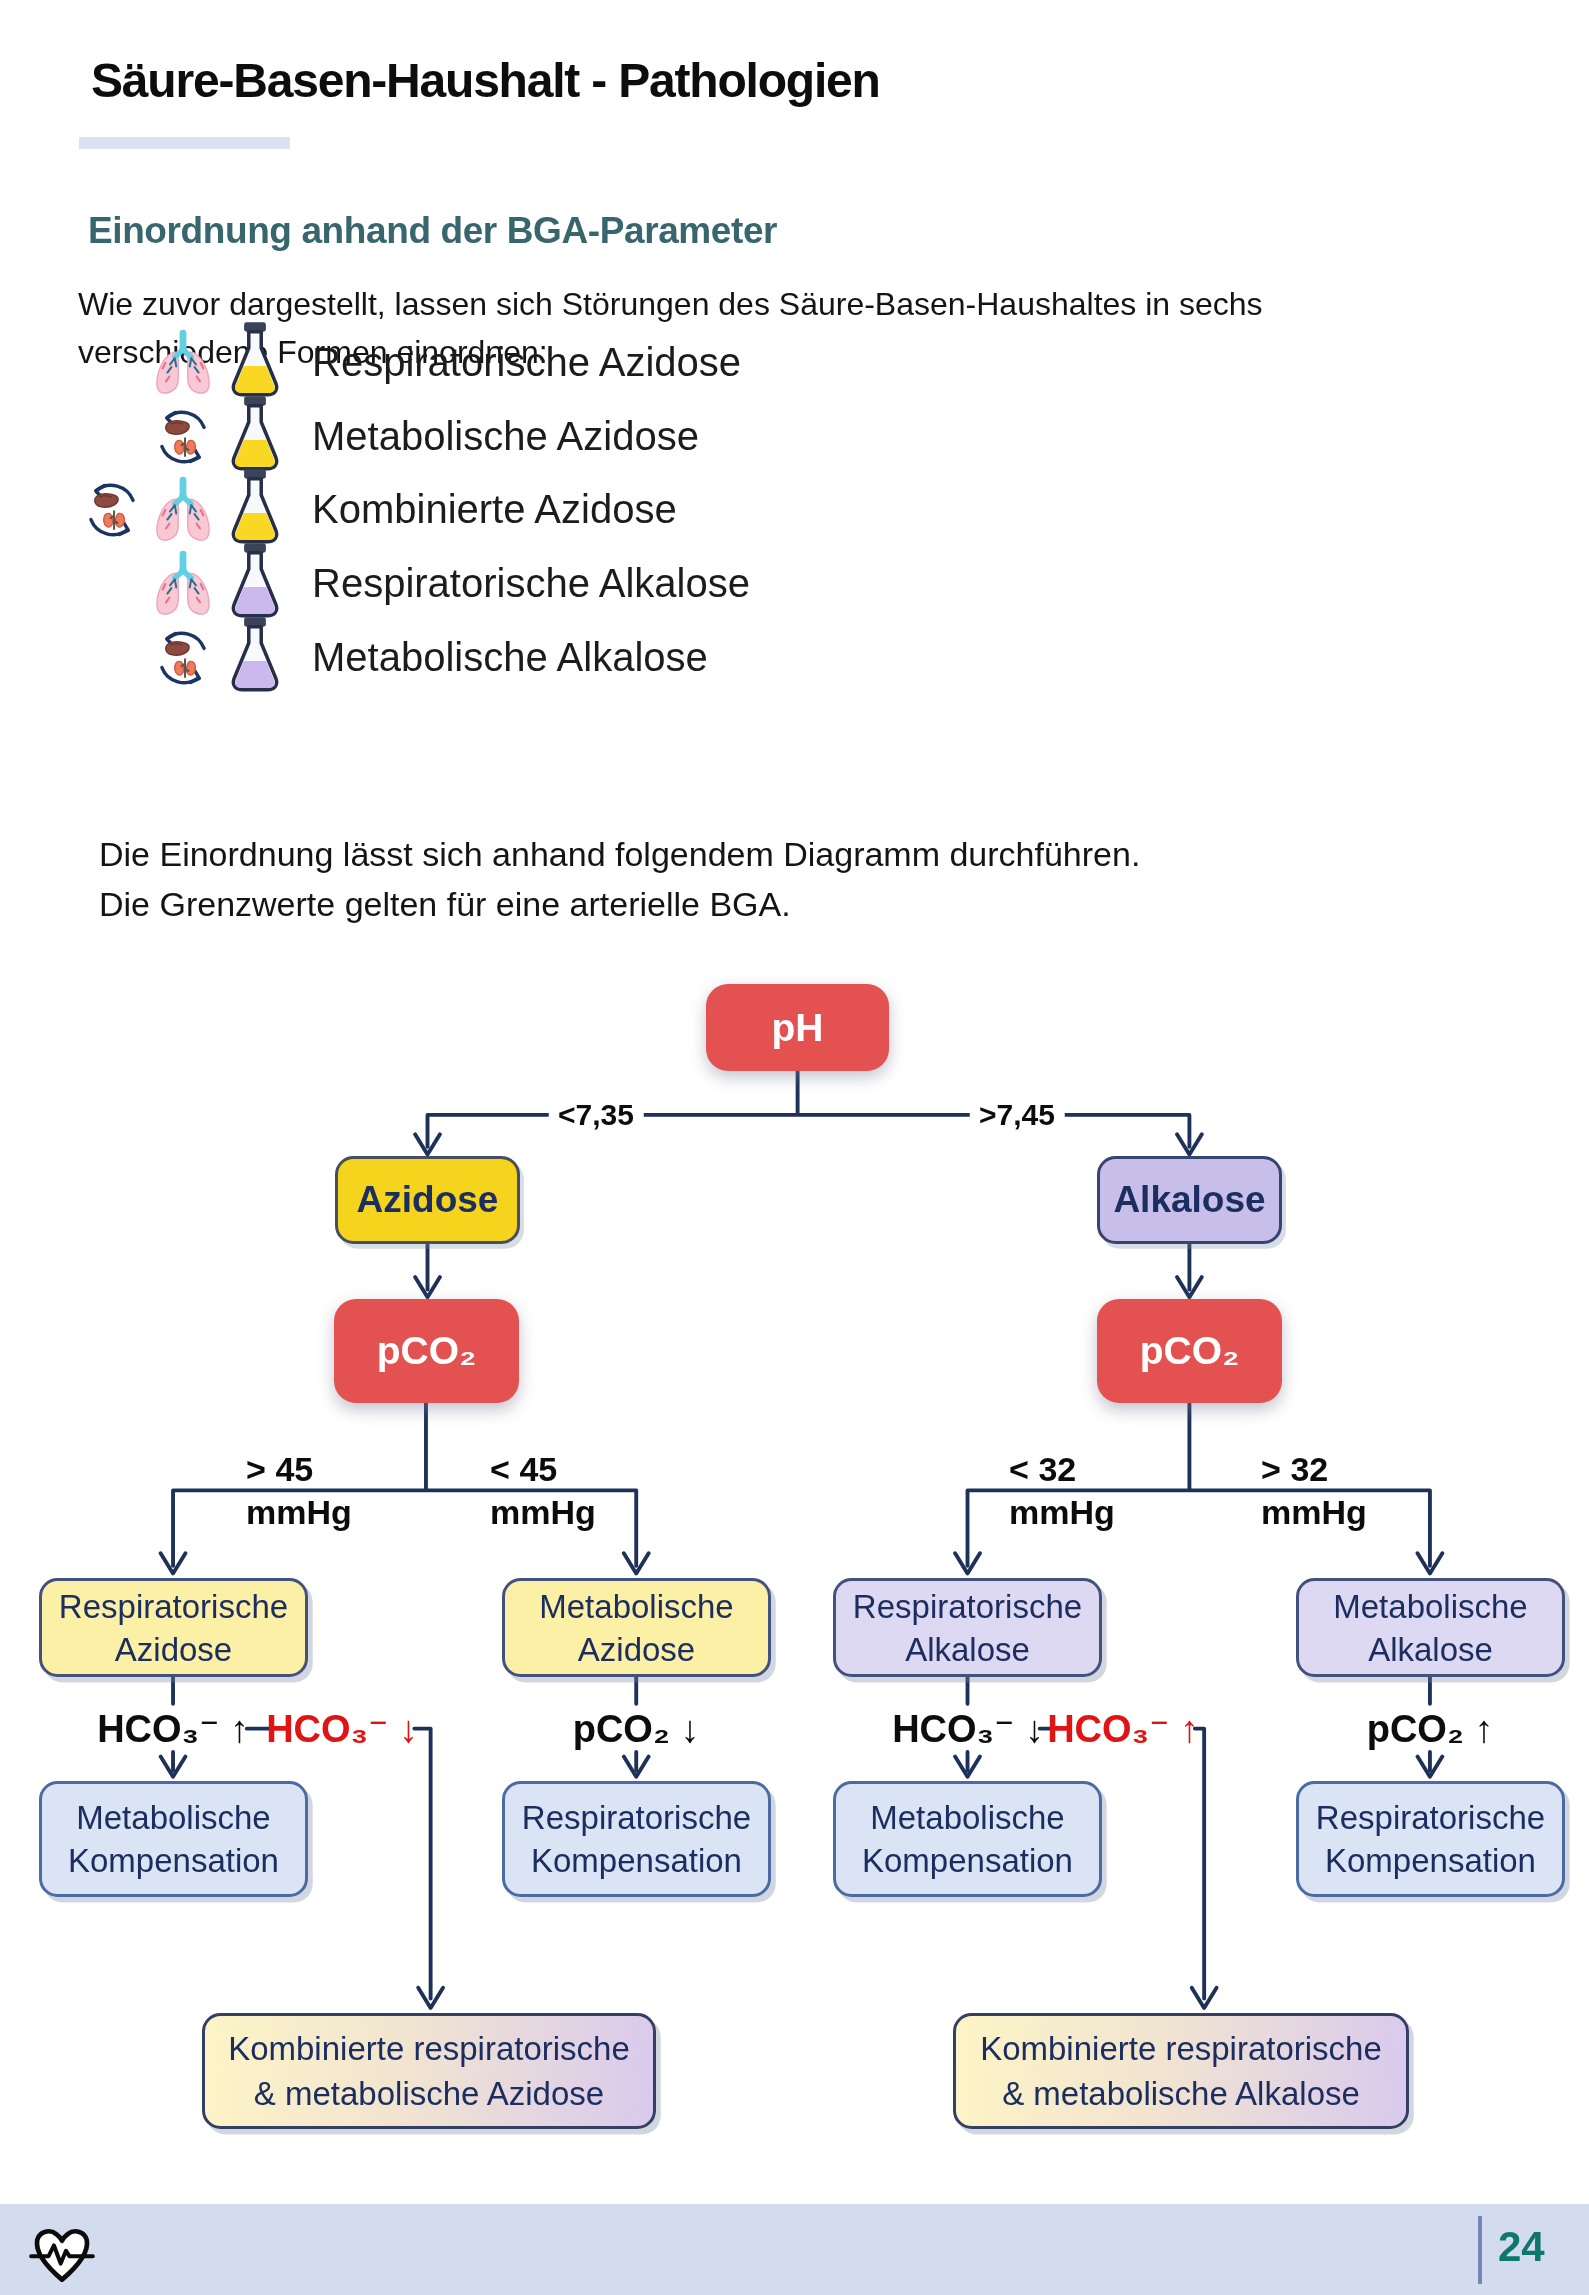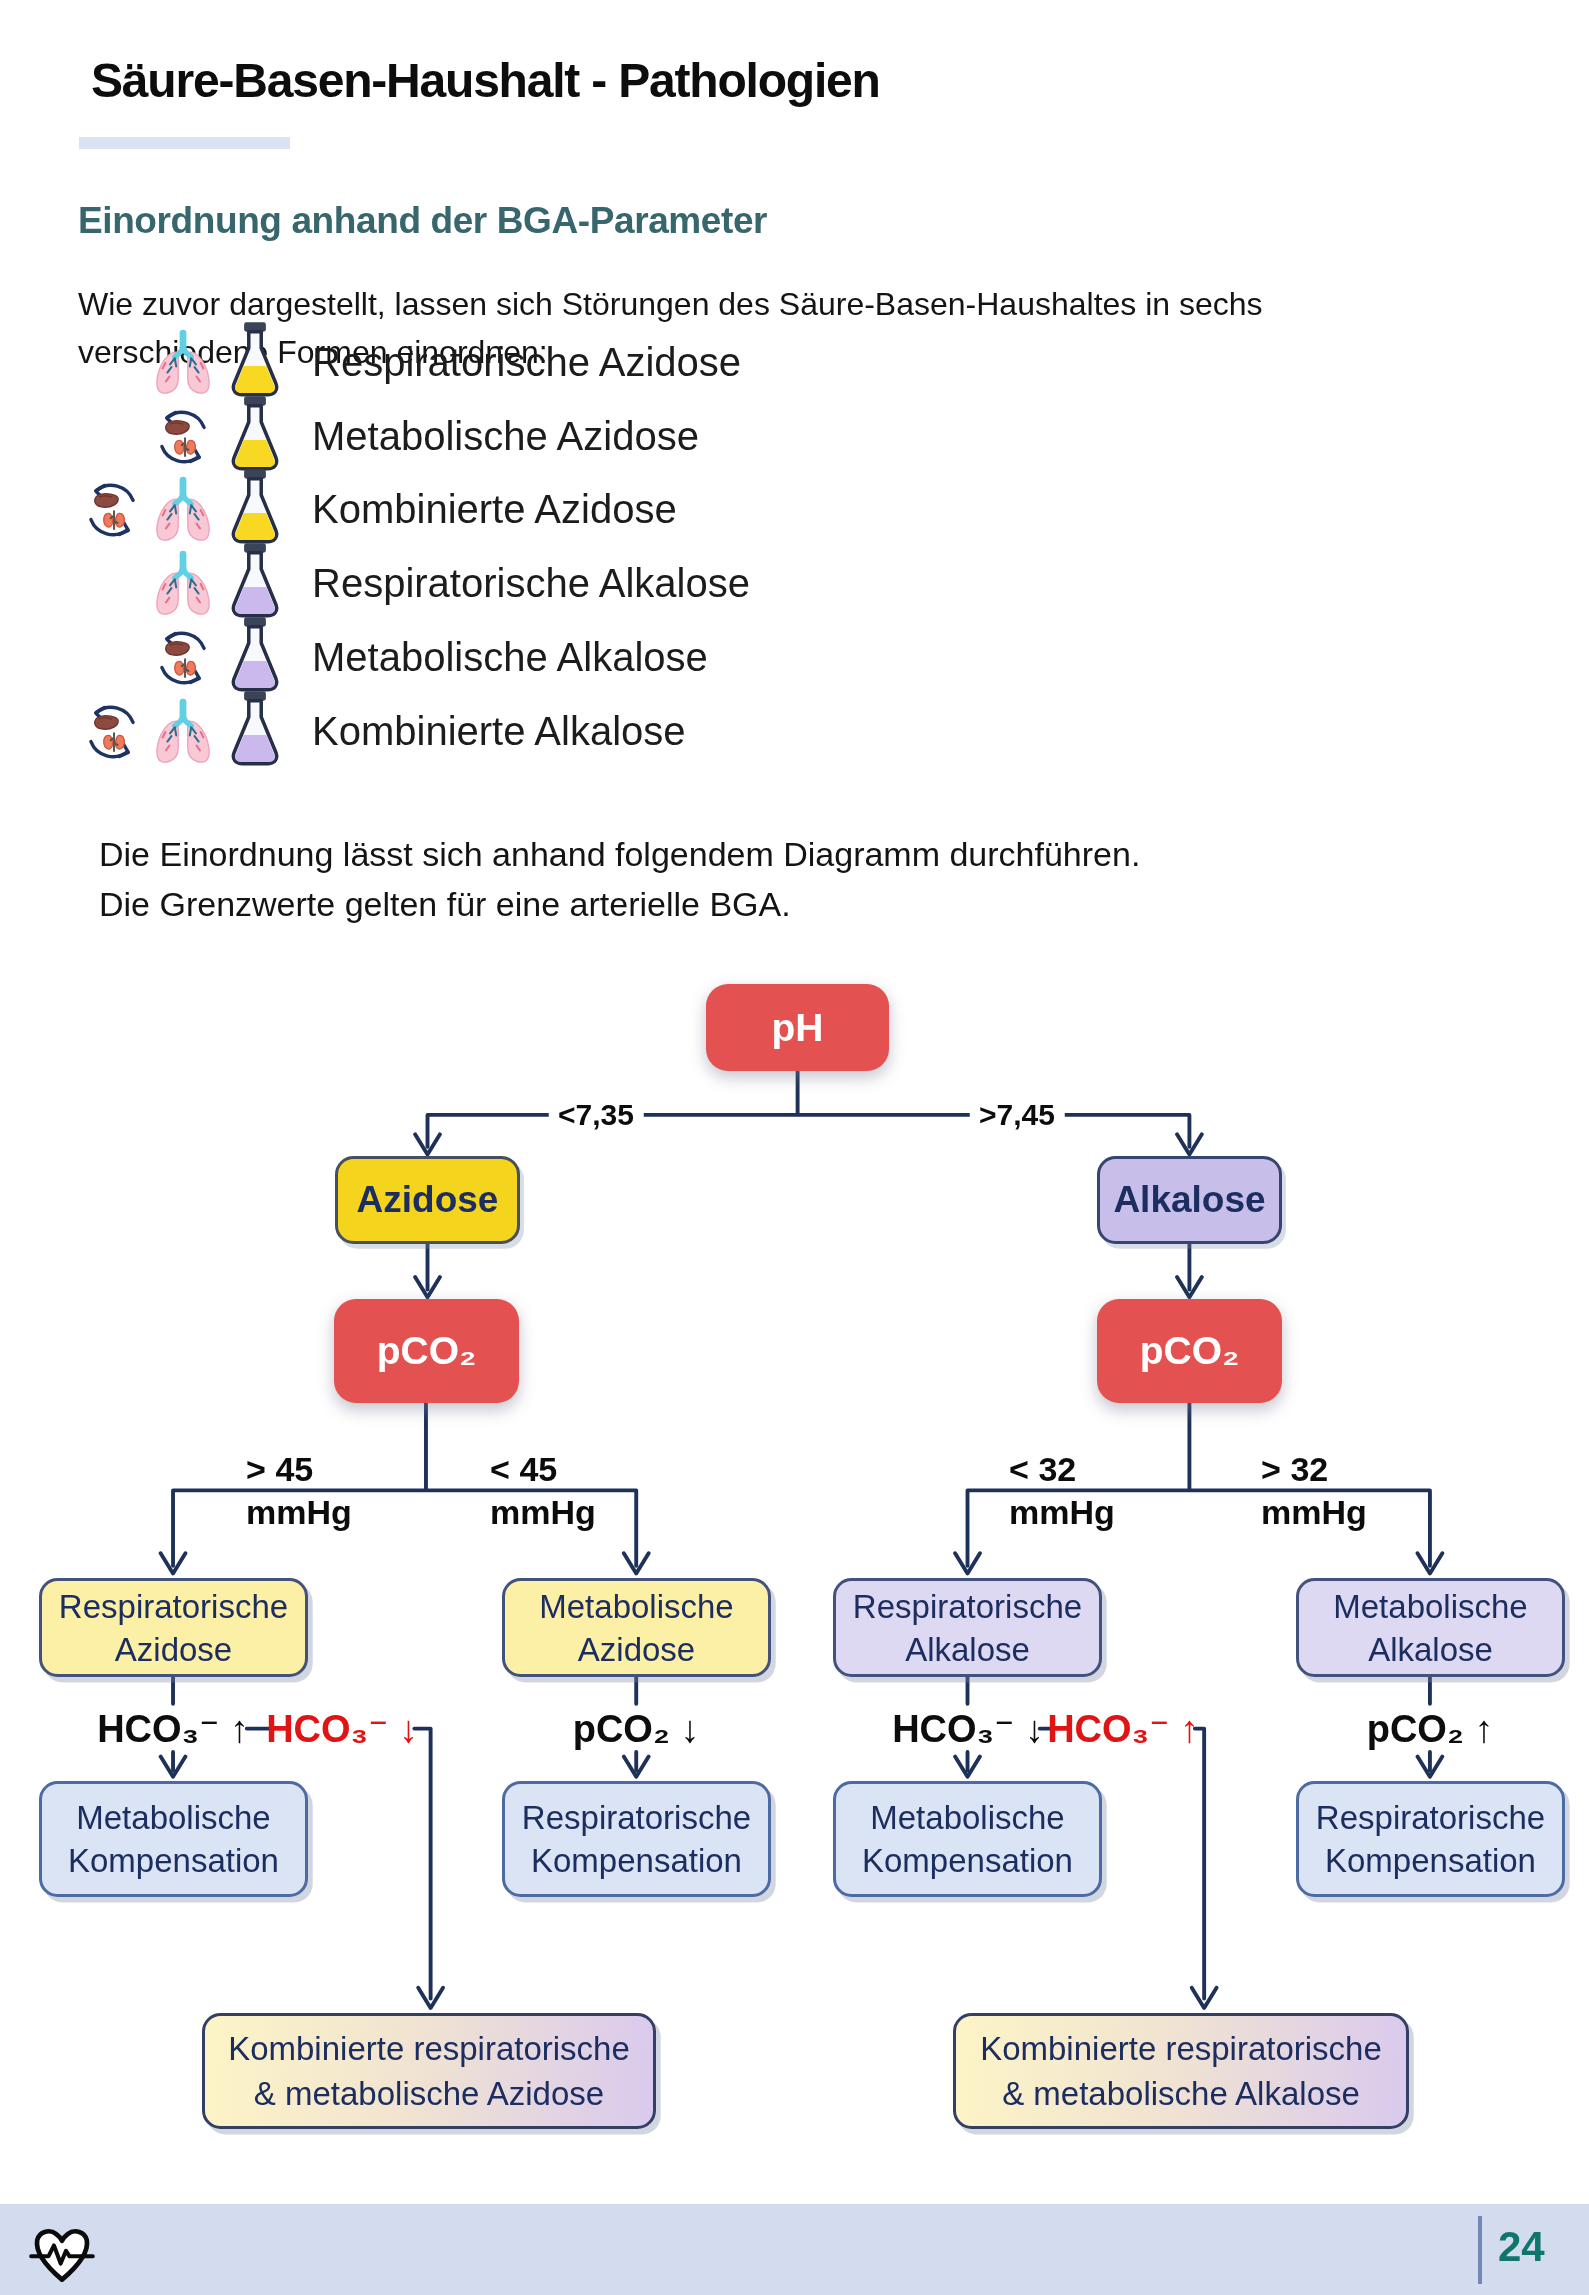--- a/index.html
+++ b/index.html
@@ -4,21 +4,21 @@
 <title>Säure-Basen-Haushalt - Pathologien</title>
 <style>
   html,body{margin:0;padding:0;background:#ffffff;}
   .page{
     position:relative;width:1589px;height:2295px;background:#fff;overflow:hidden;
     font-family:"Liberation Sans","DejaVu Sans",sans-serif;color:#161616;
   }
   
   .title{position:absolute;left:78px;top:40px;font-size:48px;font-weight:bold;letter-spacing:-1.2px;color:#0d0d0d;margin:13px;}
   .title-accent{position:absolute;left:79px;top:137px;width:211px;height:12.4px;background:#dbe2f4;}
-  .section-heading{position:absolute;left:78px;top:200px;font-size:37px;font-weight:bold;letter-spacing:-0.4px;color:#38666d;margin:0;}
+  .section-heading{position:absolute;left:78px;top:200px;font-size:37px;font-weight:bold;letter-spacing:-0.4px;color:#38666d;margin:10px;}
   .para{position:absolute;left:78px;font-size:32px;color:#141414;margin:0;white-space:nowrap;}
   .para2{position:absolute;left:99px;font-size:34px;color:#141414;margin:0;white-space:nowrap;}
   .para2 b{font-weight:normal;}
   
   .list-row{position:absolute;left:0;width:1086px;height:81px;}
   .list-row .ic{position:absolute;display:block;}
   .ic-met{left:78px;top:7px;width:68px;height:68px;}
   .ic-organ{left:149px;top:7px;width:68px;height:68px;}
   .ic-flask{left:227px;top:-2.3px;width:56px;height:84px;}
   .flask-yellow{color:#f8d822;}
@@ -143,32 +143,20 @@
   </div>
   <div class="list-row" style="top:617px">
     <svg class="ic ic-organ" viewBox="0 0 88 88" width="68" height="68">
         <use href="#sym-met"></use>
       </svg>
     <svg class="ic ic-flask flask-purple" viewBox="0 0 72 108" width="56" height="84">
         <use href="#sym-flask"></use>
       </svg>
     <span class="list-label">Metabolische Alkalose</span>
   </div>
-  <div class="list-row" style="top:691px">
-    <svg class="ic ic-met" viewBox="0 0 88 88" width="68" height="68">
-        <use href="#sym-met"></use>
-      </svg>
-    <svg class="ic ic-organ" viewBox="0 0 88 88" width="68" height="68">
-        <use href="#sym-lungs"></use>
-      </svg>
-    <svg class="ic ic-flask flask-purple" viewBox="0 0 72 108" width="56" height="84">
-        <use href="#sym-flask"></use>
-      </svg>
-    <span class="list-label">Kombinierte Alkalose</span>
-  </div>
 
   <p class="para2" style="top:835px">Die Einordnung lässt sich anhand folgendem Diagramm durchführen.</p>
   <p class="para2" style="top:885px"><span>Die Grenzwerte gelten für eine </span><b>arterielle BGA</b><span>.</span></p>
 
   <svg class="connectors" viewBox="0 0 2048 2958">
     <g stroke="#1e3158" stroke-width="5" fill="none" stroke-linecap="round" stroke-linejoin="round">
       <path d="M1028 1380 V1437 M551 1437 H1533 M551 1437 V1478 M1533 1437 V1478"></path>
       <path d="M535 1462 L551 1488 L567 1462 M1517 1462 L1533 1488 L1549 1462"></path>
       <path d="M551 1604 V1662 M1533 1604 V1662"></path>
       <path d="M535 1646 L551 1672 L567 1646 M1517 1646 L1533 1672 L1549 1646"></path>

